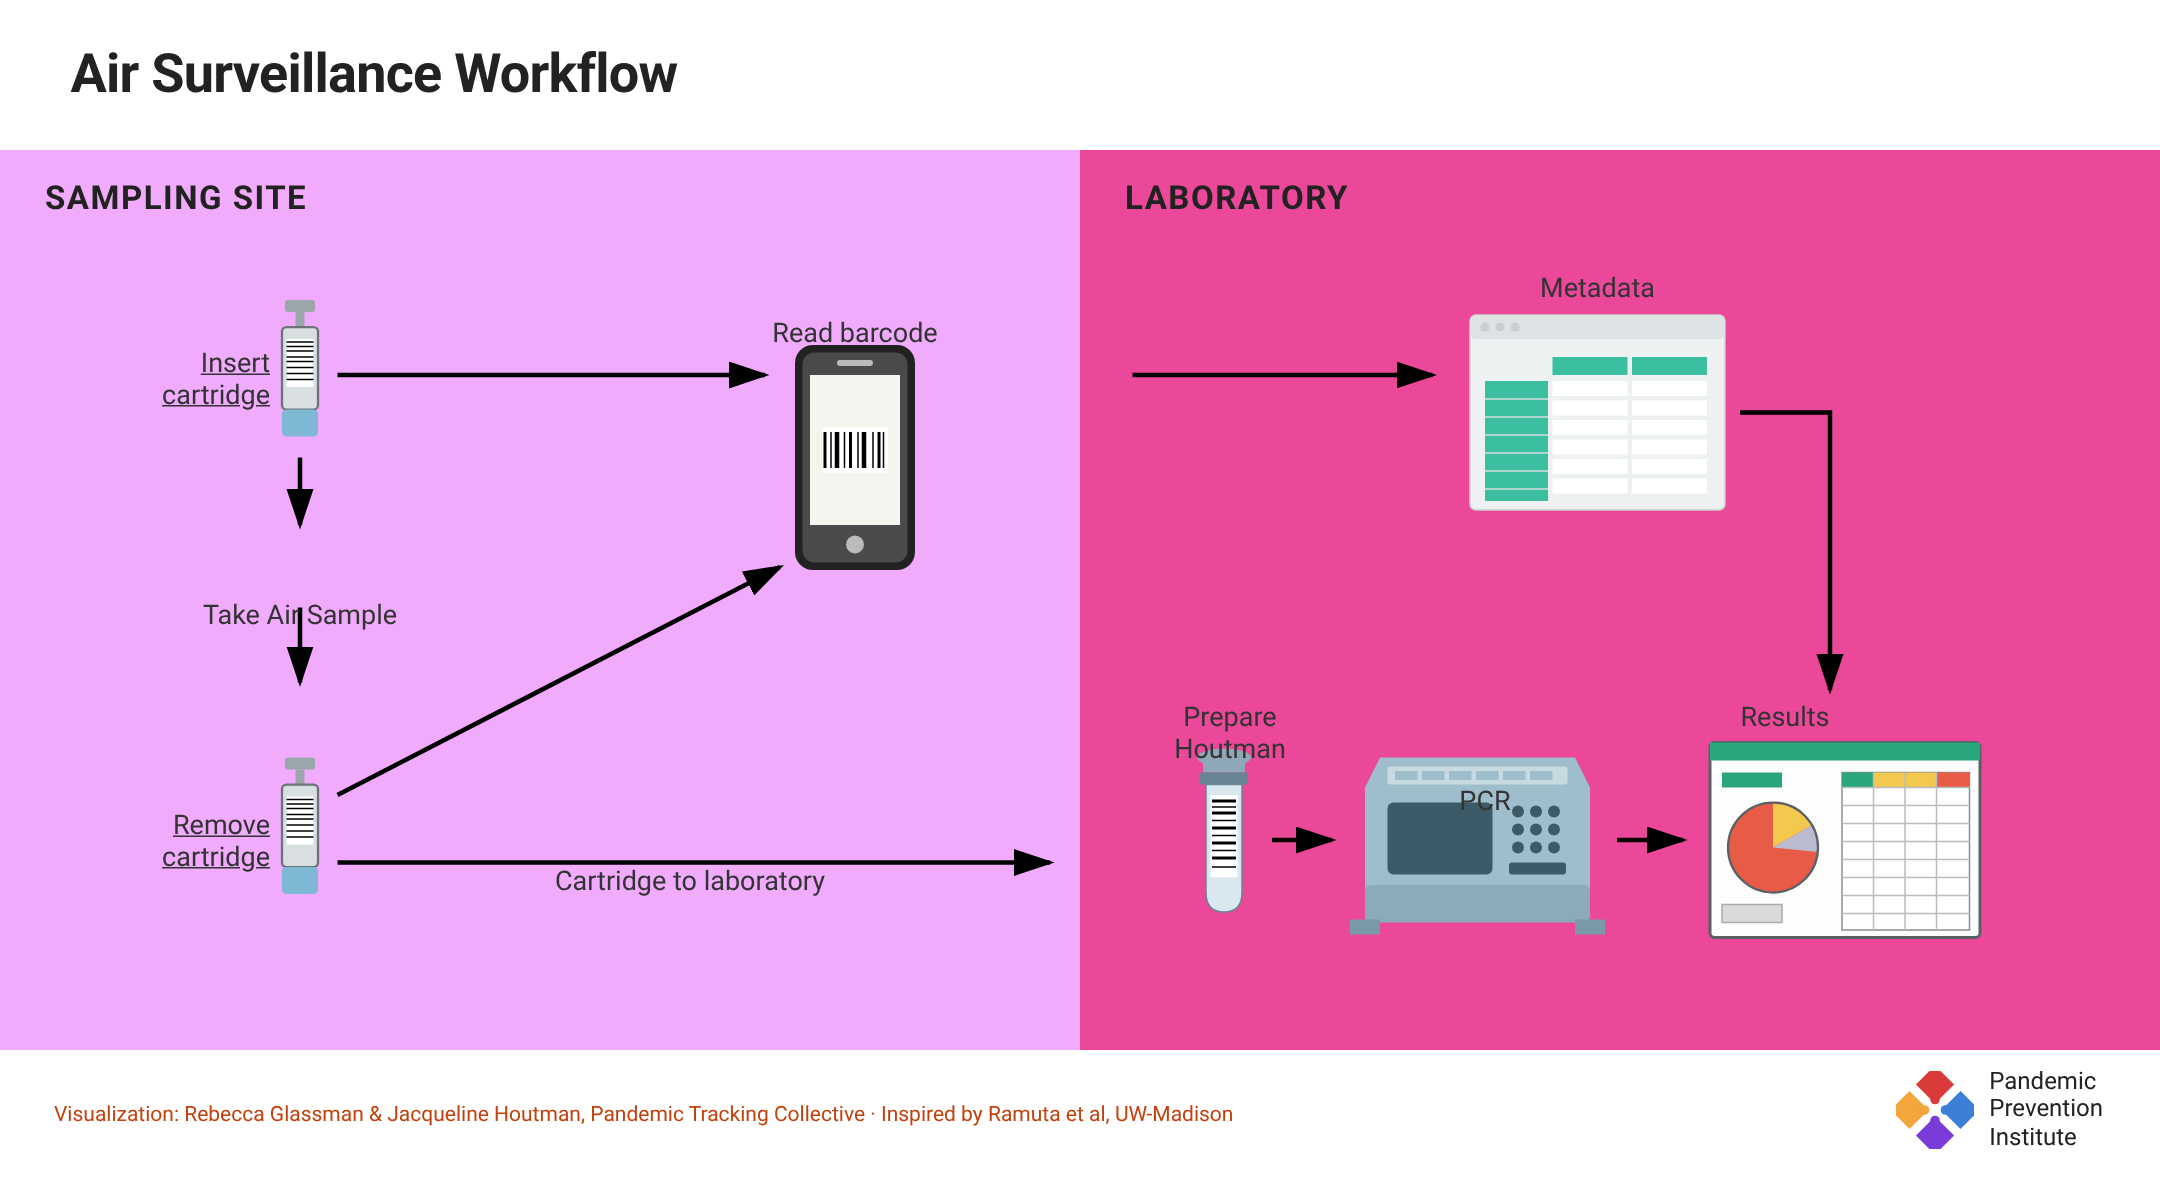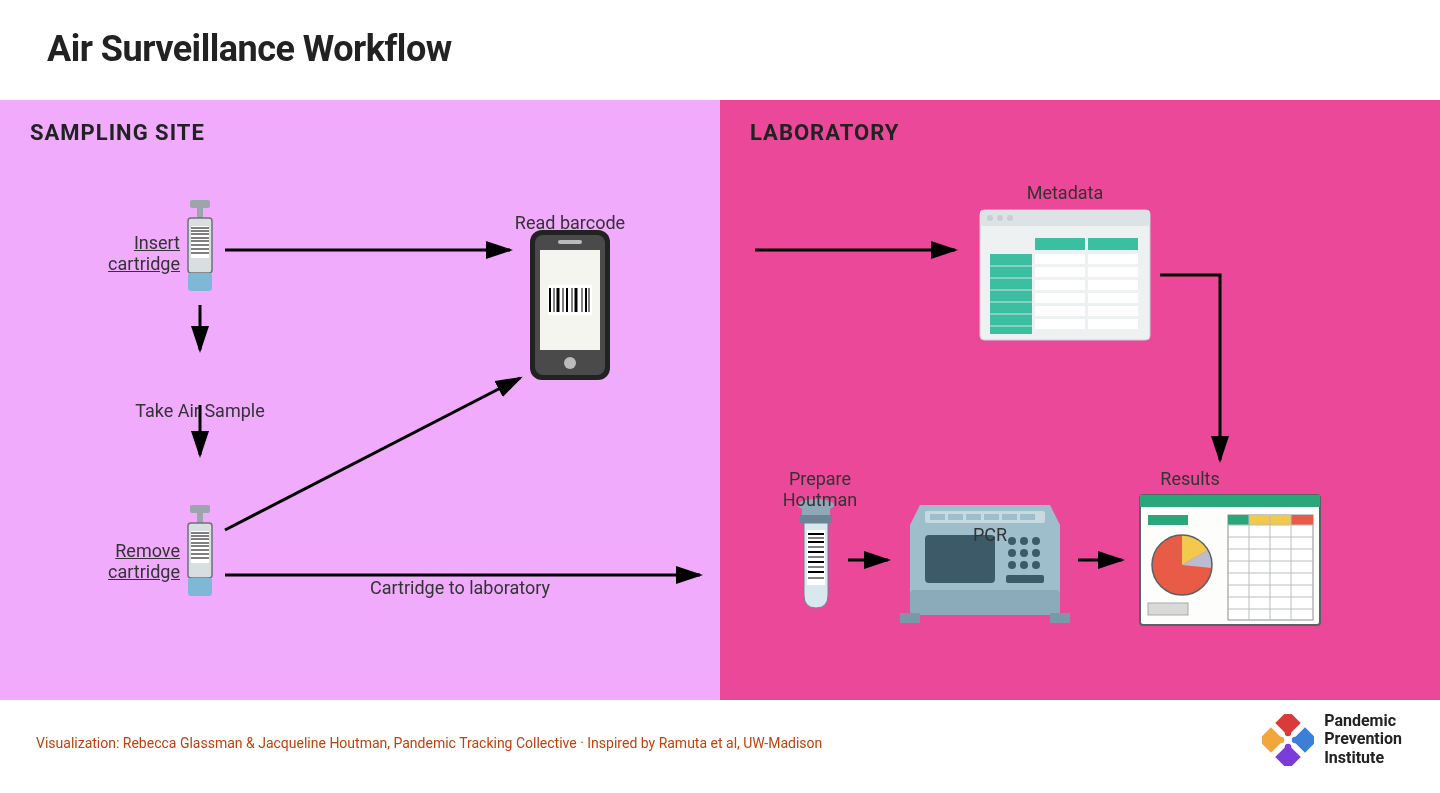--- a/index.html
+++ b/index.html
@@ -53,21 +53,21 @@
   .logo {
     position: absolute;
     right: 38px;
     top: 712px;
     display: flex;
     align-items: center;
     gap: 10px;
   }
   .logo-text {
     font-size: 16px;
-    font-weight: 700;
+    font-weight: 400;
     line-height: 1.15;
   }
   .svg-layer {
     position: absolute;
     top: 100px;
     left: 0;
     width: 1440px;
     height: 600px;
     pointer-events: none;
   }

